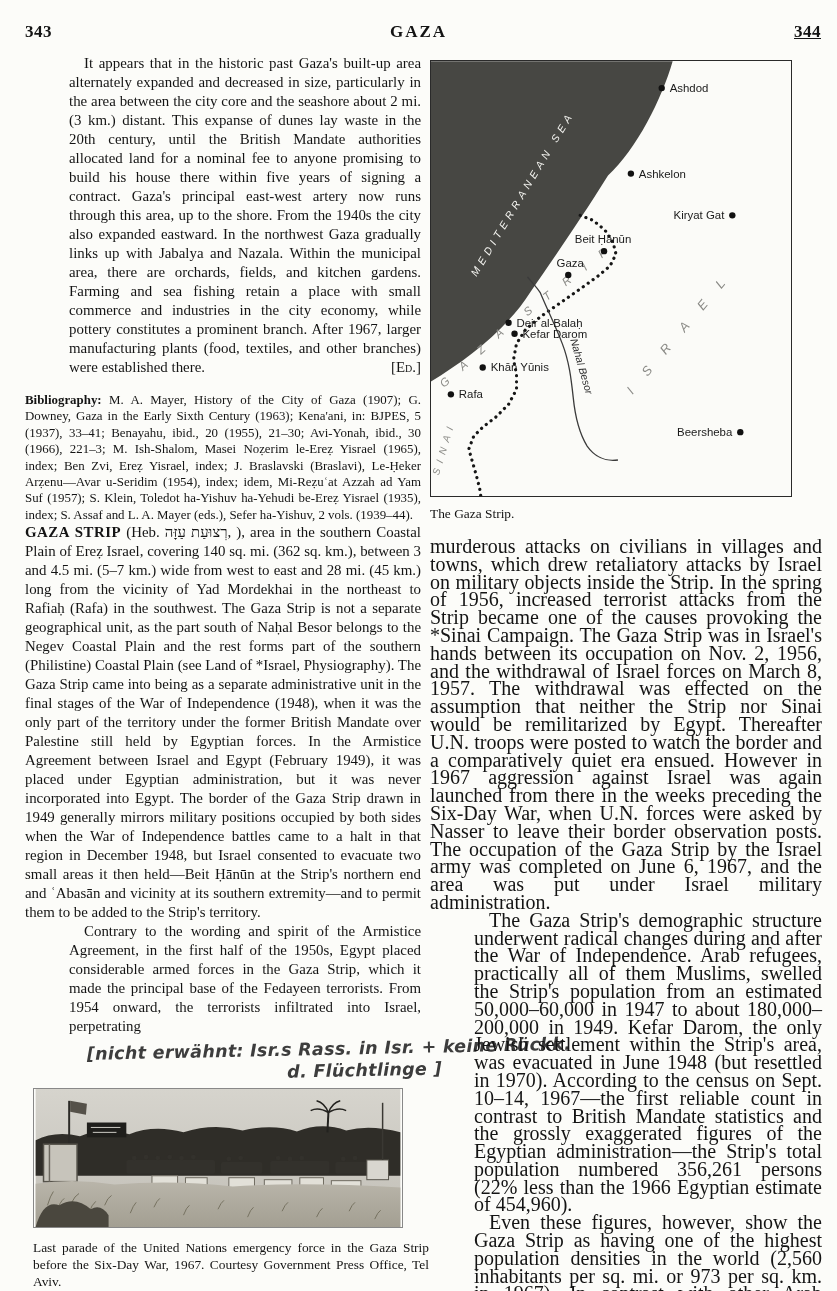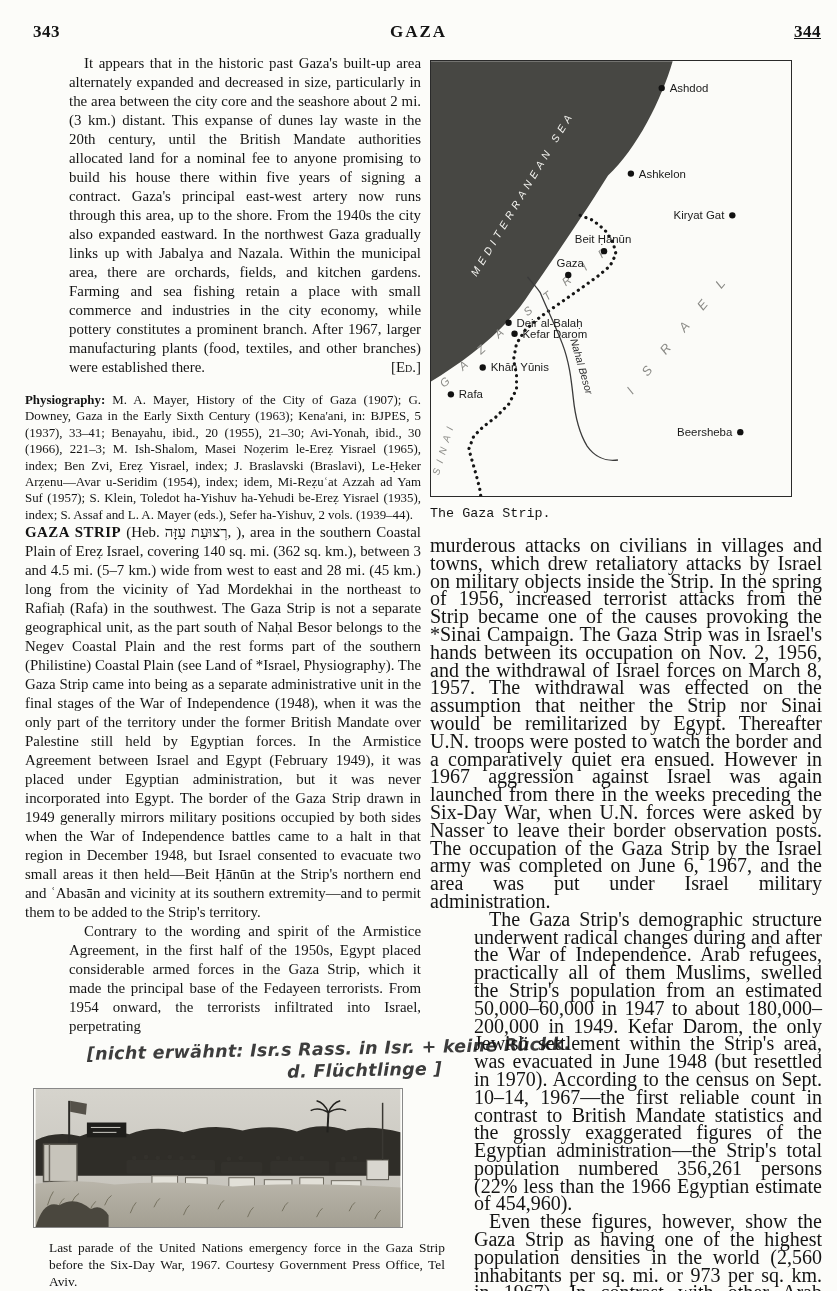--- a/index.html
+++ b/index.html
@@ -2,21 +2,21 @@
 <html><head>
 <meta charset="utf-8">
 <style>
   * { margin:0; padding:0; box-sizing:border-box; }
   html,body { background:#e8e8e4; }
   body { width:837px; height:1291px; position:relative; margin:0 auto;
          font-family:"Liberation Serif", serif; color:#141414; }
   .page { position:absolute; inset:0; background:#fcfcf9; overflow:hidden; }
 
   
-  .hdr-num { position:absolute; top:22px; font-size:17px; font-weight:bold; letter-spacing:0.5px;margin-left:8px; }
+  .hdr-num { position:absolute; top:22px; font-size:17px; font-weight:bold; letter-spacing:0.5px; }
   .hdr-num.left { left:25px; }
   .hdr-num.right { right:16px;text-decoration:underline; }
   .hdr-title { position:absolute; top:22px; left:0; right:0; text-align:center;
                font-size:17px; font-weight:bold; letter-spacing:2px; }
 
   
   .col { position:absolute; top:54px; width:396px; }
   .col.left  { left:25px; }
   .col.right { left:430px; width:392px; top:60px; }
 
@@ -36,25 +36,25 @@
   .handwriting { margin-top:4px; font-family:"DejaVu Sans", sans-serif;
                  font-style:italic; font-weight:600; font-size:17.5px; line-height:22px;
                  color:#3d3d3d; transform:rotate(-1.2deg); letter-spacing:0.3px;
                  padding-left:62px; white-space:nowrap; }
   .handwriting .l2 { padding-left:200px; }
 
   
   figure.photo { margin-top:4px; width:372px; margin-left:8px; }
   figure.photo svg { display:block; border:1px solid #888; }
   .photo-caption { margin-top:11px; font-size:13.4px; line-height:17px; text-align:justify;
-                   width:396px; margin-left:16px; }
+                   width:396px; margin-left:0; }
 
   figure.map { width:362px; }
   figure.map svg { display:block; border:1.5px solid #2a2a2a; background:#fbfbf8; }
-  .map-caption { margin-top:9px; font-size:13.4px;font-family:Liberation Mono, monospace; }
+  .map-caption { margin-top:9px; font-size:13.4px; }
 
   
   .map-city { font-family:"Liberation Sans", sans-serif; font-size:11.5px; fill:#1a1a1a; }
   .map-sea-label { font-family:"Liberation Sans", sans-serif; font-size:10.5px; fill:#f4f4f0;
                    letter-spacing:4.5px; font-style:italic; }
   .map-region { font-family:"Liberation Sans", sans-serif; fill:#8a8a86; font-style:italic; }
   .map-river-label { font-family:"Liberation Sans", sans-serif; font-size:10.5px; fill:#2f2f2f; font-style:italic; }
 </style>
 </head>
 <body>
@@ -63,21 +63,21 @@
 
   <div class="hdr-num left">343</div>
   <div class="hdr-title">GAZA</div>
   <div class="hdr-num right">344</div>
 
   <div class="col left">
 
     <p class="body-text indent"><span>It appears that in the historic past Gaza's built-up area alternately expanded and decreased in size, particularly in the area between the city core and the seashore about 2 mi. (3 km.) distant. This expanse of dunes lay waste in the 20th century, until the British Mandate authorities allocated land for a nominal fee to anyone promising to build his house there within five years of signing a contract. Gaza's principal east-west artery now runs through this area, up to the shore. From the 1940s the city also expanded eastward. In the northwest Gaza gradually links up with Jabalya and Nazala. Within the municipal area, there are orchards, fields, and kitchen gardens. Farming and sea fishing retain a place with small commerce and industries in the city economy, while pottery constitutes a prominent branch. After 1967, larger manufacturing plants (food, textiles, and other branches) were established there.</span>
       <span class="ed-sig">[Ed.]</span></p>
 
-    <p class="biblio"><span class="lbl">Physiography:</span>
+    <p class="biblio"><span class="lbl">Bibliography:</span>
       <span>M. A. Mayer, History of the City of Gaza (1907); G. Downey, Gaza in the Early Sixth Century (1963); Kena'ani, in: BJPES, 5 (1937), 33–41; Benayahu, ibid., 20 (1955), 21–30; Avi-Yonah, ibid., 30 (1966), 221–3; M. Ish-Shalom, Masei Noẓerim le-Ereẓ Yisrael (1965), index; Ben Zvi, Ereẓ Yisrael, index; J. Braslavski (Braslavi), Le-Ḥeker Arẓenu—Avar u-Seridim (1954), index; idem, Mi-Reẓuʿat Azzah ad Yam Suf (1957); S. Klein, Toledot ha-Yishuv ha-Yehudi be-Ereẓ Yisrael (1935), index; S. Assaf and L. A. Mayer (eds.), Sefer ha-Yishuv, 2 vols. (1939–44).</span></p>
 
     <p class="body-text entry"><span class="head">GAZA STRIP</span>
       <span>(Heb. רְצוּעַת עַזָּה, ), area in the southern Coastal Plain of Ereẓ Israel, covering 140 sq. mi. (362 sq. km.), between 3 and 4.5 mi. (5–7 km.) wide from west to east and 28 mi. (45 km.) long from the vicinity of Yad Mordekhai in the northeast to Rafiaḥ (Rafa) in the southwest. The Gaza Strip is not a separate geographical unit, as the part south of Naḥal Besor belongs to the Negev Coastal Plain and the rest forms part of the southern (Philistine) Coastal Plain (see Land of *Israel, Physiography). The Gaza Strip came into being as a separate administrative unit in the final stages of the War of Independence (1948), when it was the only part of the territory under the former British Mandate over Palestine still held by Egyptian forces. In the Armistice Agreement between Israel and Egypt (February 1949), it was placed under Egyptian administration, but it was never incorporated into Egypt. The border of the Gaza Strip drawn in 1949 generally mirrors military positions occupied by both sides when the War of Independence battles came to a halt in that region in December 1948, but Israel consented to evacuate two small areas it then held—Beit Ḥānūn at the Strip's northern end and ʿAbasān and vicinity at its southern extremity—and to permit them to be added to the Strip's territory.</span></p>
 
     <p class="body-text indent">Contrary to the wording and spirit of the Armistice Agreement, in the first half of the 1950s, Egypt placed considerable armed forces in the Gaza Strip, which it made the principal base of the Fedayeen terrorists. From 1954 onward, the terrorists infiltrated into Israel, perpetrating</p>
 
     <div class="handwriting">
       <div>[nicht erwähnt: Isr.s Rass. in Isr. + keine Rückk.</div>
       <div class="l2">d. Flüchtlinge ]</div>

